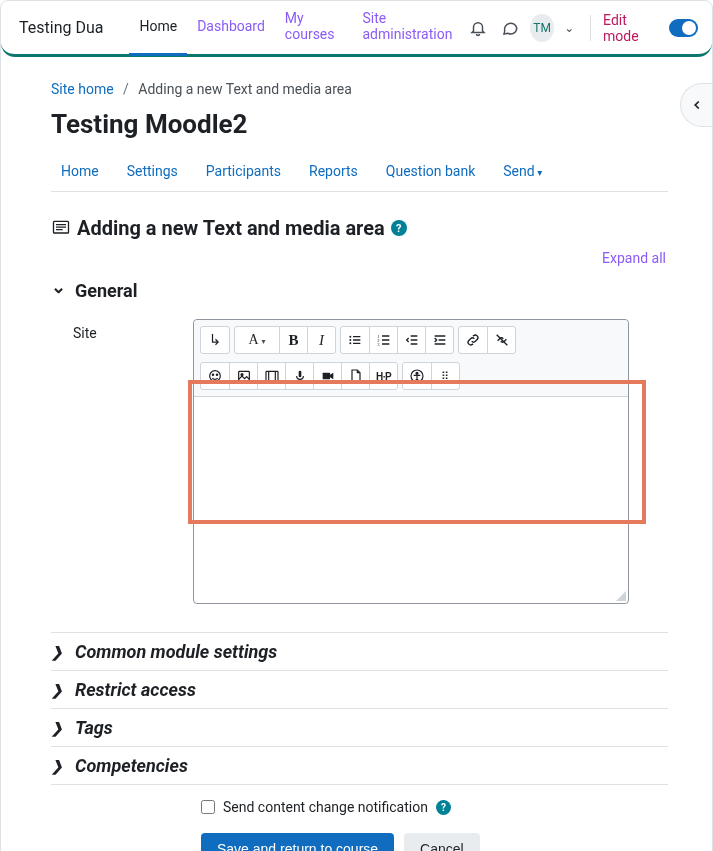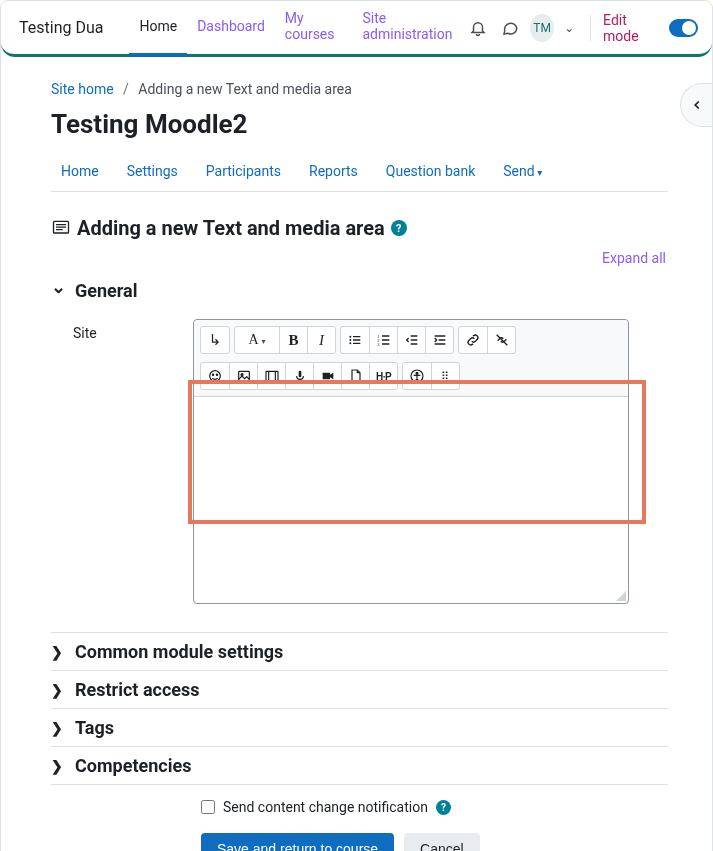--- a/index.html
+++ b/index.html
@@ -60,21 +60,21 @@
   .tb-btn { width:28px; height:26px; display:flex; align-items:center; justify-content:center; color:#1d2125; cursor:pointer; font-family: Georgia, serif; font-size:15px; border-left:1px solid #ced4da; }
   .tb-btn:first-child { border-left:none; }
   .tb-btn.wide { width:44px; font-size:14px;}
   .tb-btn .tiny-caret::after { content:"\25BE"; font-size:8px; margin-left:3px; color:#495057;}
   .tb-btn svg { width:16px; height:16px; }
   .editor-body { height: 206px; padding:8px; }
   .editor-highlight { position:absolute; left:-6px; right:-18px; top:60px; height:144px; border:4px solid #e4795b; pointer-events:none; }
   .resize-handle { position:absolute; right:2px; bottom:2px; width:12px; height:12px; color:#8f959e; }
   .resize-handle::before { content:""; position:absolute; right:0; bottom:0; width:0; height:0; border-style:solid; border-width:0 0 10px 10px; border-color: transparent transparent #ced4da transparent;}
 
-  .collapsed-section { padding-top:8px; }
+  .collapsed-section { padding-top:8px;font-style:italic; }
 
   .notif-row { display:flex; align-items:center; justify-content:flex-start; gap:8px; padding: 14px 0 18px 150px; font-size:14px; color:#1d2125;}
   .notif-row input { width:14px; height:14px; }
   .notif-row .help2 { width:15px; height:15px; display:inline-flex; align-items:center; justify-content:center; border-radius:50%; background:#008196; color:#fff; font-size:10px; font-weight:700; cursor:pointer;}
 
   .actions { display:flex; gap:10px; padding-left:150px; }
   .btn-primary { background:#0f6cbf; color:#fff; border:none; border-radius:4px; padding:8px 16px; font-size:14px; cursor:pointer;}
   .btn-secondary { background:#e9ecef; color:#1d2125; border:none; border-radius:4px; padding:8px 16px; font-size:14px; cursor:pointer;}
 </style>
 </head>

